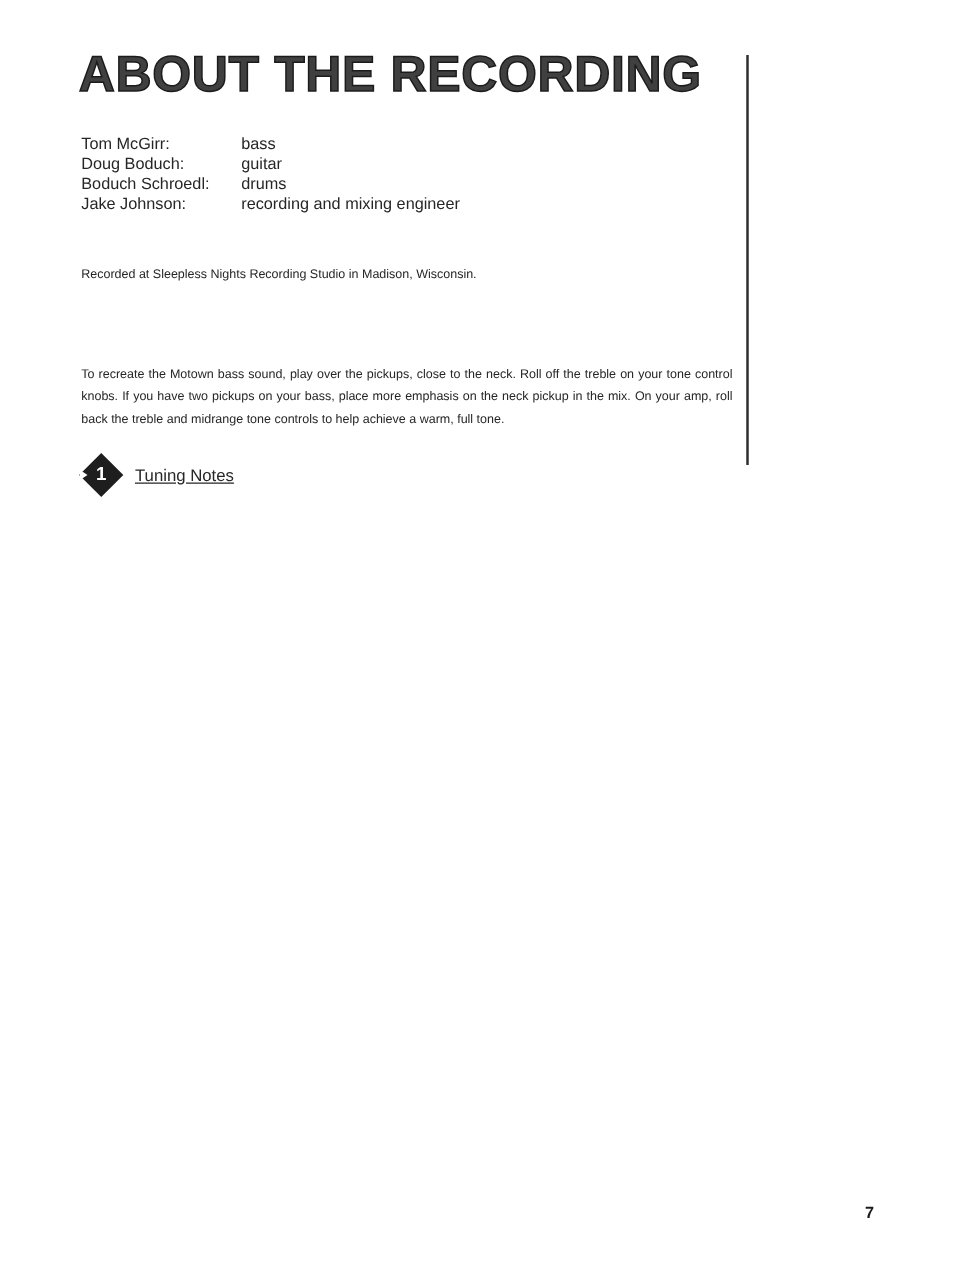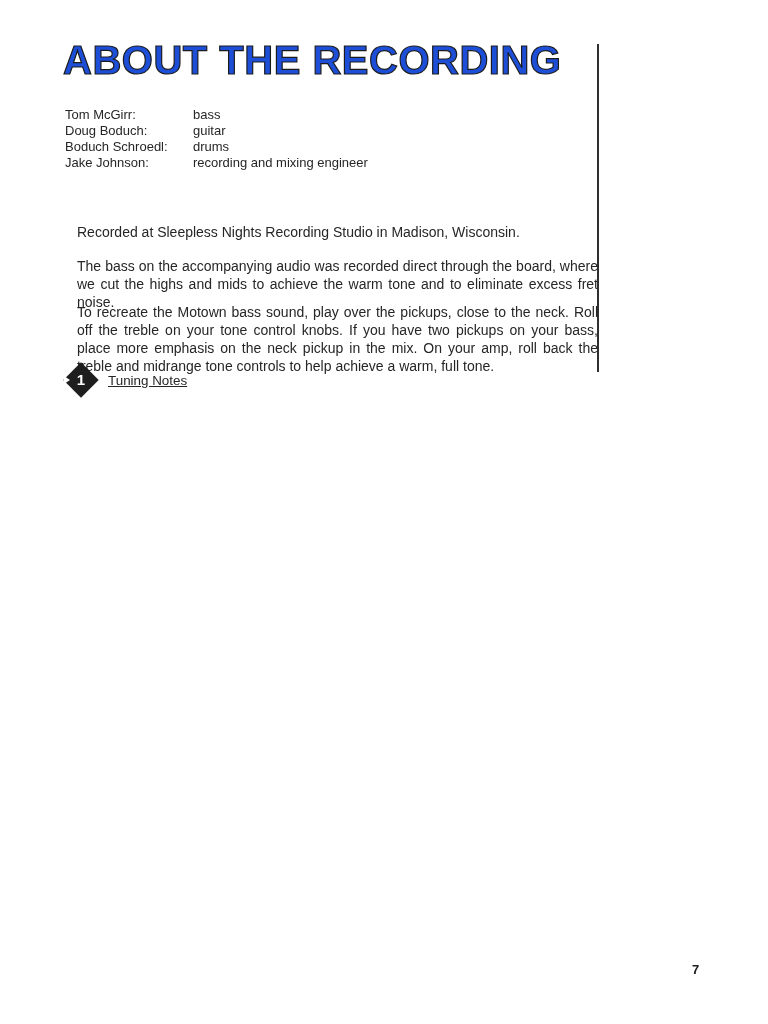--- a/index.html
+++ b/index.html
@@ -17,21 +17,21 @@
     overflow: hidden;
   }
   .title {
     position: absolute;
     top: 38px;
     left: 63px;
     margin: 0;
     font-size: 40px;
     font-weight: bold;
     letter-spacing: 0.5px;
-    color: #1d4ed8;
+    color: #404040;
     -webkit-text-stroke: 1.2px #1b1b1b;
     white-space: nowrap;
   }
   .credits {
     position: absolute;
     top: 107px;
     left: 65px;
     font-size: 13px;
     line-height: 15.9px;
   }
@@ -42,22 +42,22 @@
     width: 128px;
     flex: 0 0 128px;
   }
   .credit-role {
     flex: 1;
   }
   .para {
     position: absolute;
     left: 65px;
     width: 521px;
-    margin: 12px;
-    font-size: 14px;
+    margin: 0;
+    font-size: 10px;
     line-height: 18px;
     text-align: justify;
   }
   .para-1 { top: 211px; text-align: left; }
   .para-2 { top: 245px; }
   .para-3 { top: 291px; }
   .track-row {
     position: absolute;
     top: 362px;
     left: 63px;
@@ -143,21 +143,20 @@
       <span class="credit-role">drums</span>
     </div>
     <div class="credit-row">
       <span class="credit-name">Jake Johnson:</span>
       <span class="credit-role">recording and mixing engineer</span>
     </div>
   </div>
 
   <p class="para para-1">Recorded at Sleepless Nights Recording Studio in Madison, Wisconsin.</p>
 
-  <p class="para para-2">The bass on the accompanying audio was recorded direct through the board, where we cut the highs and mids to achieve the warm tone and to eliminate excess fret noise.</p>
 
   <p class="para para-3">To recreate the Motown bass sound, play over the pickups, close to the neck. Roll off the treble on your tone control knobs. If you have two pickups on your bass, place more emphasis on the neck pickup in the mix. On your amp, roll back the treble and midrange tone controls to help achieve a warm, full tone.</p>
 
   <div class="track-row">
     <span class="diamond-icon">
       <span class="diamond"></span>
       <span class="notch"></span>
       <span class="track-number">1</span>
     </span>
     <span class="track-label">Tuning Notes</span>

